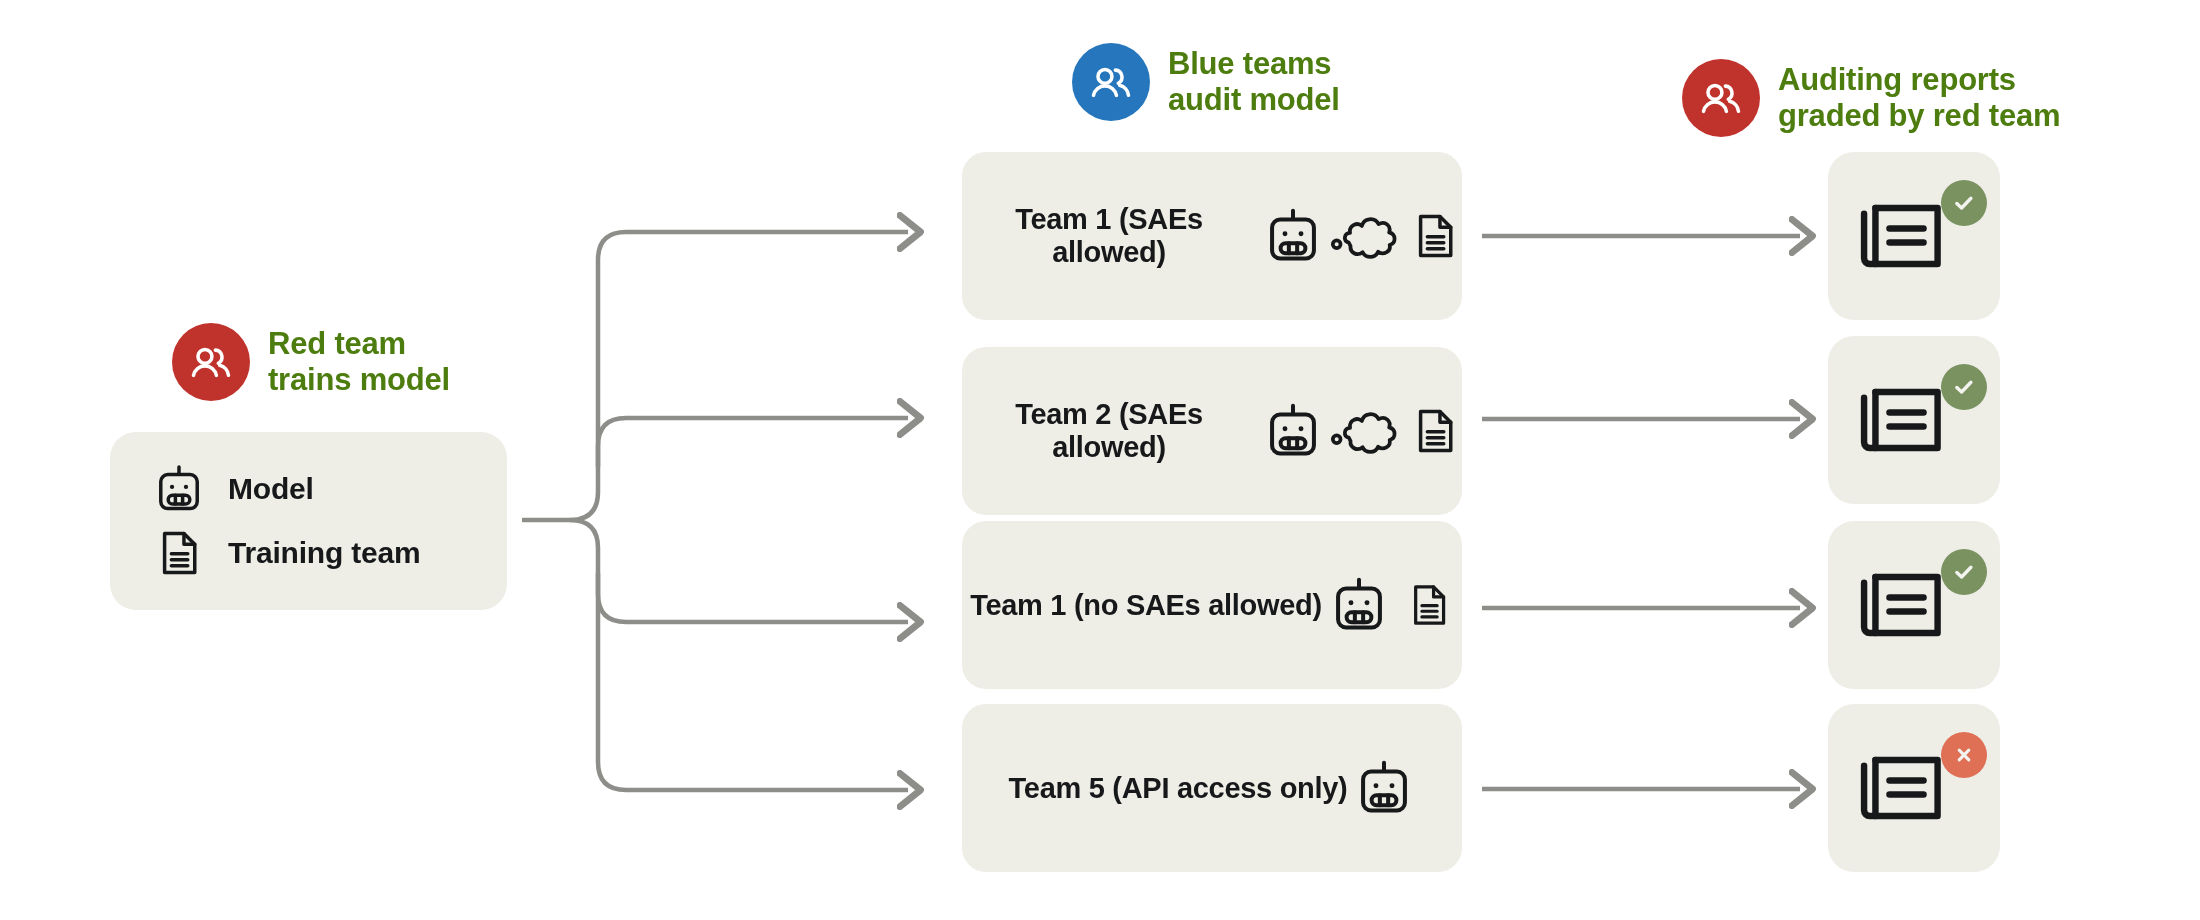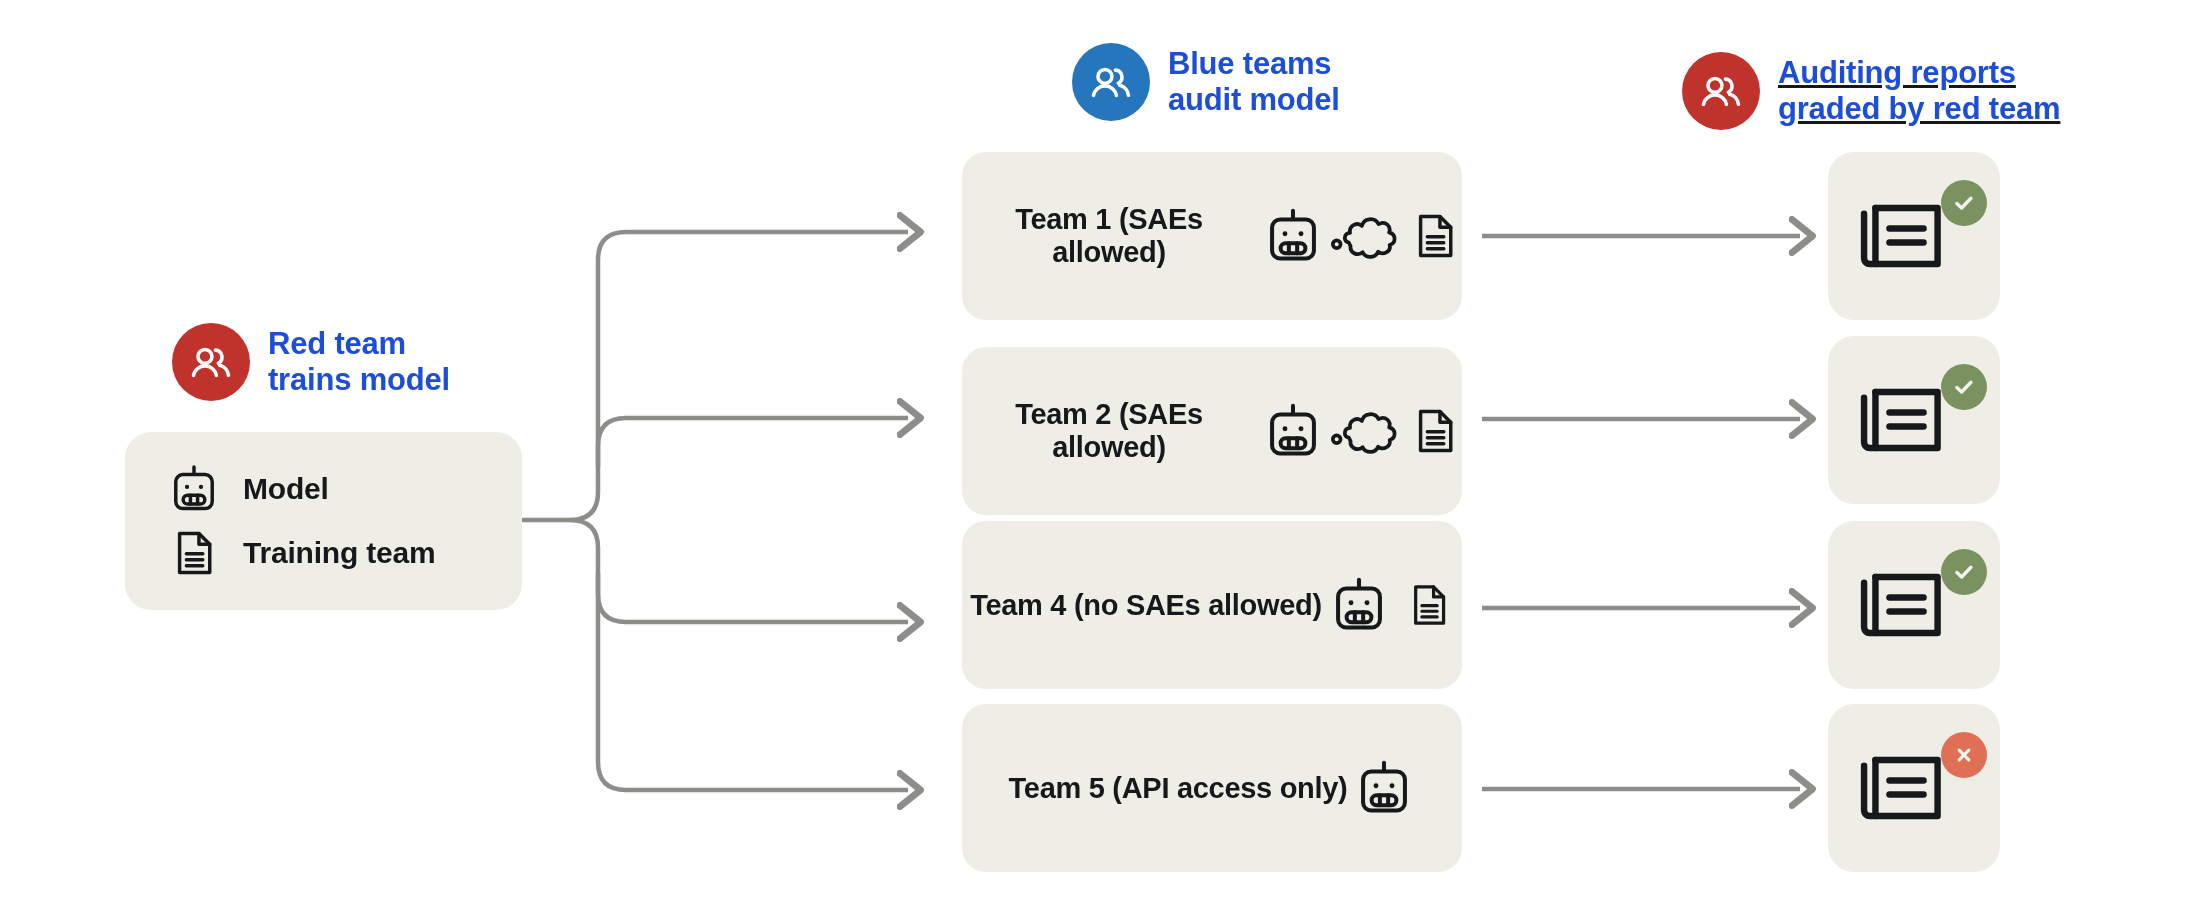--- a/index.html
+++ b/index.html
@@ -46,21 +46,21 @@
     display: flex;
     align-items: center;
     justify-content: center;
   }
   .header-text {
     font-size: 31px;
     font-weight: 700;
     line-height: 1.17;
     letter-spacing: -0.2px;
     white-space: pre-line;
-    color: #1d4ed8;
+    color: #4d7c0f;
   }
 
   
   .source-card {
     position: absolute;
     background: #eeeee7;
     border-radius: 26px;
     box-sizing: border-box;
     display: flex;
     flex-direction: column;
@@ -184,21 +184,21 @@
           <path d="M3.6,18.4 a5.6,5.6 0 0 1 11,0"></path>
           <path d="M14.1,6.3 a3.35,3.35 0 0 1 1.4,6.3"></path>
           <path d="M16.2,13.6 a5.6,5.6 0 0 1 4.2,4.8"></path>
         </g>
       </svg>
     </div>
     <div class="header-text">Blue teams
 audit model</div>
   </div>
 
-  <div class="header-group" style="left:1682px; top:52px;text-decoration:underline;">
+  <div class="header-group" style="left:1682px; top:59px;">
     <div class="avatar-circle" style="background:#c0322c;">
       <svg width="50" height="50" viewBox="0 0 24 24">
         <g fill="none" stroke="#ffffff" stroke-width="1.7" stroke-linecap="round" stroke-linejoin="round">
           <circle cx="9.1" cy="9.3" r="3.35"></circle>
           <path d="M3.6,18.4 a5.6,5.6 0 0 1 11,0"></path>
           <path d="M14.1,6.3 a3.35,3.35 0 0 1 1.4,6.3"></path>
           <path d="M16.2,13.6 a5.6,5.6 0 0 1 4.2,4.8"></path>
         </g>
       </svg>
     </div>
@@ -214,21 +214,21 @@
           <path d="M3.6,18.4 a5.6,5.6 0 0 1 11,0"></path>
           <path d="M14.1,6.3 a3.35,3.35 0 0 1 1.4,6.3"></path>
           <path d="M16.2,13.6 a5.6,5.6 0 0 1 4.2,4.8"></path>
         </g>
       </svg>
     </div>
     <div class="header-text">Red team
 trains model</div>
   </div>
 
-  <div class="source-card" style="left:125px; top:432px; width:397px; height:178px;padding-left:42px;">
+  <div class="source-card" style="left:110px; top:432px; width:397px; height:178px;padding-left:42px;">
 
     <div class="source-row">
       <svg width="54" height="54" viewBox="0 0 24 24">
         <g fill="none" stroke="#17181a" stroke-width="1.55" stroke-linecap="round" stroke-linejoin="round">
           <path d="M12,2.2 V5.4"></path>
           <rect x="3.9" y="5.6" width="16.2" height="15.1" rx="3.1"></rect>
           <circle cx="8.9" cy="11.1" r="0.95" fill="#17181a" stroke="none"></circle>
           <circle cx="15.1" cy="11.1" r="0.95" fill="#17181a" stroke="none"></circle>
           <rect x="7.2" y="14.8" width="9.6" height="3.9" rx="1.95"></rect>
           <path d="M10.4,14.8 V18.7 M13.6,14.8 V18.7"></path>
@@ -307,21 +307,21 @@
         <g fill="none" stroke="#17181a" stroke-width="1.55" stroke-linecap="round" stroke-linejoin="round">
           <path d="M5.6,3.3 H14.2 L19,8.1 V20.7 H5.6 Z"></path>
           <path d="M14.2,3.3 V8.1 H19"></path>
           <path d="M8.6,12.3 H15.9 M8.6,15 H15.9 M8.6,17.7 H15.9"></path>
         </g>
       </svg>
     </div>
   </div>
 
   <div class="team-card" style="top:521px;">
-    <div class="team-title">Team 4 (no SAEs allowed)</div>
+    <div class="team-title">Team 1 (no SAEs allowed)</div>
     <div class="team-icons" style="gap:14px;">
       <svg width="62" height="62" viewBox="0 0 24 24">
         <g fill="none" stroke="#17181a" stroke-width="1.55" stroke-linecap="round" stroke-linejoin="round">
           <path d="M12,2.2 V5.4"></path>
           <rect x="3.9" y="5.6" width="16.2" height="15.1" rx="3.1"></rect>
           <circle cx="8.9" cy="11.1" r="0.95" fill="#17181a" stroke="none"></circle>
           <circle cx="15.1" cy="11.1" r="0.95" fill="#17181a" stroke="none"></circle>
           <rect x="7.2" y="14.8" width="9.6" height="3.9" rx="1.95"></rect>
           <path d="M10.4,14.8 V18.7 M13.6,14.8 V18.7"></path>
         </g>

